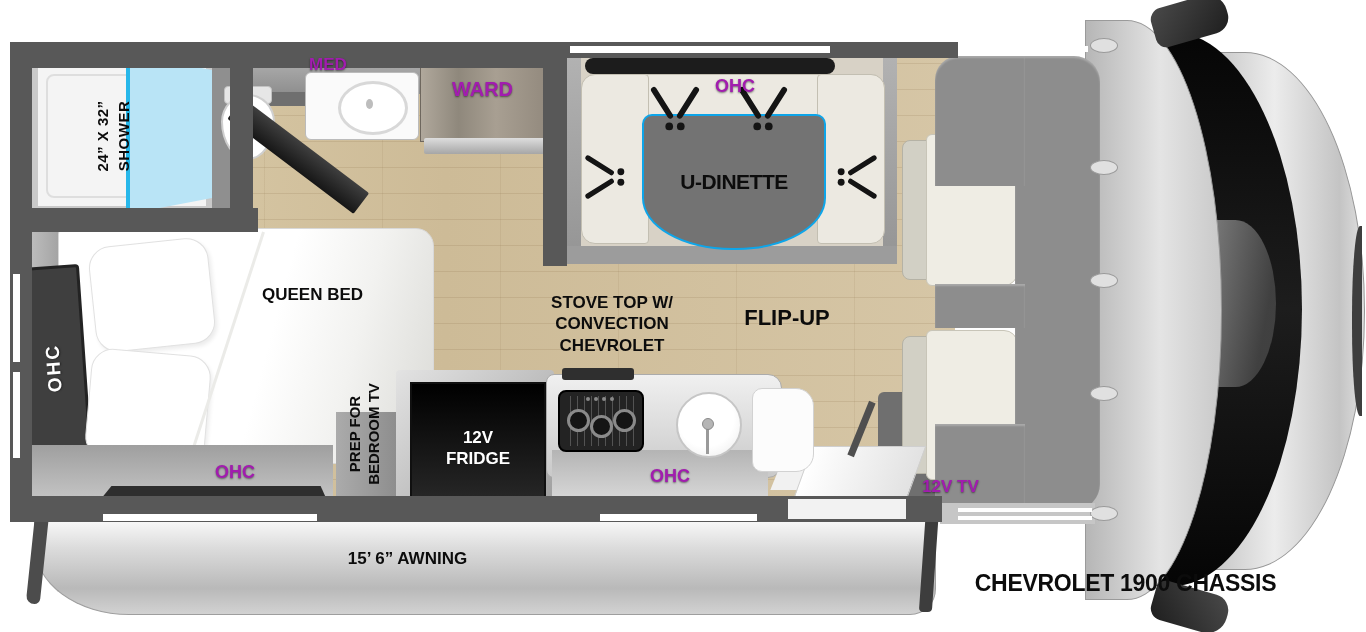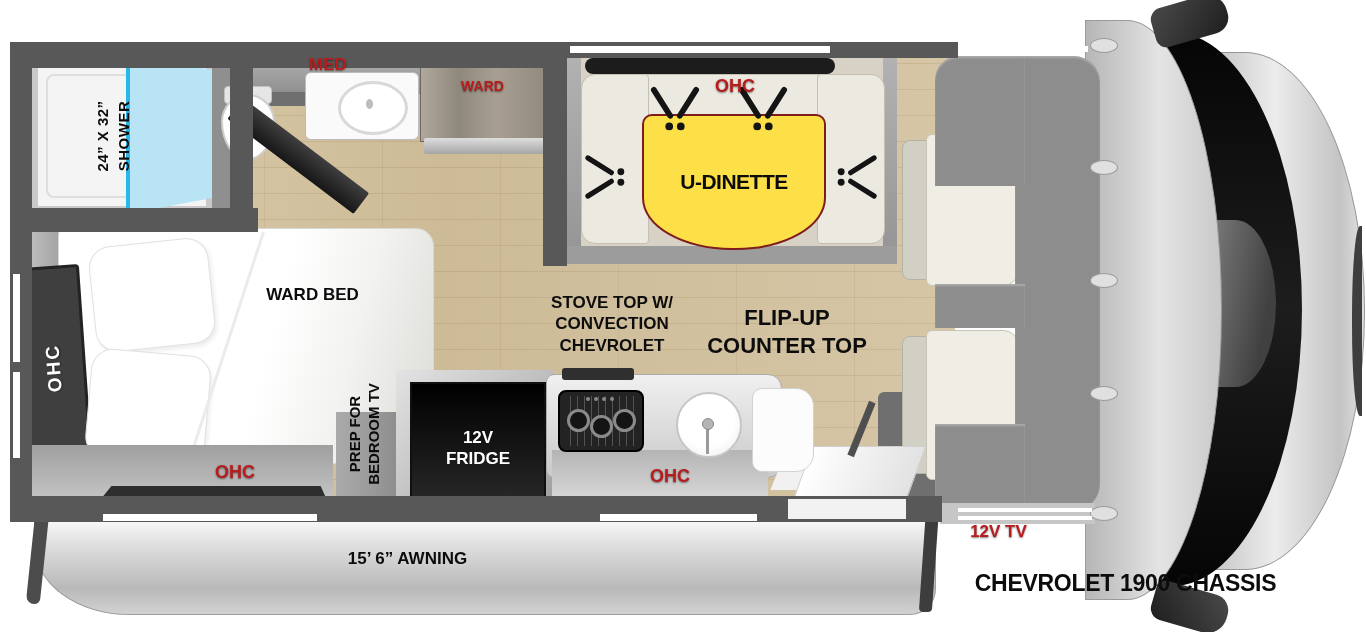--- a/index.html
+++ b/index.html
@@ -1,20 +1,20 @@
 <!DOCTYPE html>
 <html><head>
 <meta charset="utf-8">
 <style>
   html,body{margin:0;padding:0;background:#ffffff;}
   #scene{position:relative;width:1366px;height:632px;background:#ffffff;overflow:hidden;
          font-family:"Liberation Sans",sans-serif;}
   .ab{position:absolute;}
   .lblB{color:#0c0c0c;font-weight:bold;text-align:center;z-index:10;}
-  .lblW{color:#b91c1c;font-weight:bold;text-align:center;z-index:10;text-shadow:0 1px 2px rgba(0,0,0,.5);}
+  .lblW{color:#a21caf;font-weight:bold;text-align:center;z-index:10;text-shadow:0 1px 2px rgba(0,0,0,.5);}
 
   
   .awning{left:34px;top:522px;width:900px;height:92px;z-index:0;
     background:linear-gradient(180deg,#f7f7f7 0%,#dcdcdc 28%,#b9b9b9 72%,#d2d2d2 100%);
     border-radius:0 0 26px 95px / 0 0 26px 70px;border:1px solid #9e9e9e;border-top:none;}
   .awningCapL{left:30px;top:522px;width:14px;height:82px;background:#4c4c4c;transform:skewX(-6deg);
     border-radius:0 0 6px 10px;z-index:1;}
   .awningCapR{left:922px;top:522px;width:13px;height:90px;background:#3d3d3d;transform:skewX(-4deg);
     border-radius:0 0 4px 4px;z-index:1;}
   .lbl-awning{left:315px;top:549px;width:185px;font-size:17px;}
@@ -58,21 +58,21 @@
 
   
   .bunkA{left:1015px;top:56px;width:85px;height:454px;border-radius:0 26px 26px 0;}
   .bunkB{left:935px;top:56px;width:90px;height:130px;border-radius:24px 0 0 0;}
   .bunkC{left:935px;top:284px;width:90px;height:44px;}
   .bunkD{left:935px;top:424px;width:90px;height:86px;border-radius:0 0 0 16px;}
   .bunkA,.bunkB,.bunkC,.bunkD{background:#8d8d8d;z-index:5;box-shadow:inset 0 2px 2px rgba(255,255,255,.25);}
   .lbl-bunk{left:1024px;top:165px;width:56px;height:250px;display:flex;align-items:center;justify-content:center;}
   .lbl-bunk span{writing-mode:vertical-rl;font-size:17px;font-weight:bold;color:#fff;letter-spacing:3px;
     text-shadow:0 1px 2px rgba(0,0,0,.5);}
-  .lbl-tv{left:936px;top:477px;width:125px;font-size:17px;margin-top:45px;}
+  .lbl-tv{left:888px;top:477px;width:125px;font-size:17px;}
 
   
   .wallTopL{left:10px;top:42px;width:557px;height:26px;}
   .wallTopR{left:567px;top:42px;width:391px;height:16px;}
   .wallLeft{left:10px;top:42px;width:22px;height:480px;}
   .wallBottom{left:10px;top:496px;width:932px;height:26px;}
   .wallShowerR{left:230px;top:42px;width:23px;height:170px;}
   .wallBathR{left:543px;top:42px;width:24px;height:224px;}
   .wallBedTop{left:10px;top:208px;width:248px;height:24px;}
   .wall{background:#585858;z-index:6;}
@@ -112,34 +112,34 @@
   .toiletTank{left:224px;top:86px;width:46px;height:16px;background:#e6e6e6;border:1px solid #c2c2c2;
     border-radius:4px;z-index:4;}
   .toiletBowl{left:221px;top:94px;width:50px;height:62px;background:#ffffff;border:2px solid #cfcfcf;
     border-radius:50% 50% 50% 50% / 42% 42% 58% 58%;z-index:4;}
   .bathDoor{left:243px;top:98px;width:158px;height:26px;transform:rotate(37deg);transform-origin:top left;
     background:linear-gradient(180deg,#3f3f3f,#161616);z-index:5;border-radius:2px;}
 
   
   .ward{left:420px;top:48px;width:125px;height:92px;z-index:3;border:1px solid #6e675e;
     background:linear-gradient(90deg,#b0a89c,#8f887c 30%,#a89f92 60%,#938a7e);}
-  .lbl-ward{left:420px;top:78px;width:125px;font-size:14px;}
+  .lbl-ward{left:420px;top:78px;width:125px;font-size:20px;}
   .wardShelf{left:424px;top:138px;width:132px;height:16px;z-index:3;border-radius:2px;
     background:linear-gradient(180deg,#dddddd,#a6a6a6);}
 
   
   .dinBox{left:567px;top:42px;width:330px;height:222px;z-index:2;
     background:linear-gradient(180deg,#b4b4b4,#949494);}
   .dinFloor{left:581px;top:58px;width:302px;height:190px;background:#d8d2c6;z-index:2;}
   .dinWin{left:585px;top:58px;width:250px;height:16px;background:#1c1c1c;border-radius:8px;z-index:3;}
   .benchTop{left:581px;top:74px;width:302px;height:58px;border-radius:14px 14px 4px 4px;}
   .benchL{left:581px;top:74px;width:66px;height:168px;border-radius:14px 4px 4px 14px;}
   .benchR{left:817px;top:74px;width:66px;height:168px;border-radius:4px 14px 14px 4px;}
   .benchTop,.benchL,.benchR{background:#ece9e1;border:1px solid #c3bfb2;z-index:3;}
-  .dinTable{left:642px;top:114px;width:180px;height:132px;background:#fde047;border:2px solid #7f1d1d;
+  .dinTable{left:642px;top:114px;width:180px;height:132px;background:#737373;border:2px solid #0ea5e9;
     border-radius:10px 10px 90px 90px / 10px 10px 52px 52px;z-index:4;
     display:flex;align-items:center;justify-content:center;}
   .lbl-udinette{font-size:21px;font-weight:bold;color:#0c0c0c;letter-spacing:-0.5px;}
   .lbl-dinohc{left:685px;top:76px;width:100px;font-size:18px;}
   .dinBottom{left:567px;top:246px;width:330px;height:18px;background:#9c9c9c;z-index:3;}
   .belt{z-index:9;}
   .beltT1{left:646px;top:86px;}
   .beltT2{left:734px;top:86px;}
   .beltL{left:578px;top:152px;transform:rotate(-90deg) scale(.9);}
   .beltR{left:826px;top:152px;transform:rotate(90deg) scale(.9);}
@@ -316,21 +316,21 @@
 
   <div class="ab bedCabL"></div>
   <div class="ab ohcPanel">
     <span>OHC</span>
   </div>
   <div class="ab bed"></div>
   <div class="ab pillow1"></div>
   <div class="ab pillow2"></div>
   <div class="ab bedCrease"></div>
   <div class="ab lblB lbl-bed">
-    <div>WARD BED</div>
+    <div>QUEEN BED</div>
   </div>
   <div class="ab ohcRear"></div>
   <div class="ab lblW lbl-ohcRear">OHC</div>
   <div class="ab darkMat"></div>
   <div class="ab prepStrip"></div>
   <div class="ab lblB lbl-prep">
     <div>PREP FOR</div>
     <div>BEDROOM TV</div>
   </div>
 
@@ -359,21 +359,20 @@
   <div class="ab doorPanel"></div>
   <div class="ab doorHinge"></div>
 
   <div class="ab lblB lbl-stove">
     <div>STOVE TOP W/</div>
     <div>CONVECTION</div>
     <div>CHEVROLET</div>
   </div>
   <div class="ab lblB lbl-flip">
     <div>FLIP-UP</div>
-    <div>COUNTER TOP</div>
   </div>
 
   <div class="ab wall wallTopL"></div>
   <div class="ab wall wallTopR"></div>
   <div class="ab wall wallLeft"></div>
   <div class="ab wall wallBottom"></div>
   <div class="ab wall wallShowerR"></div>
   <div class="ab wall wallBathR"></div>
   <div class="ab wall wallBedTop"></div>
   <div class="ab doorGap"></div>

